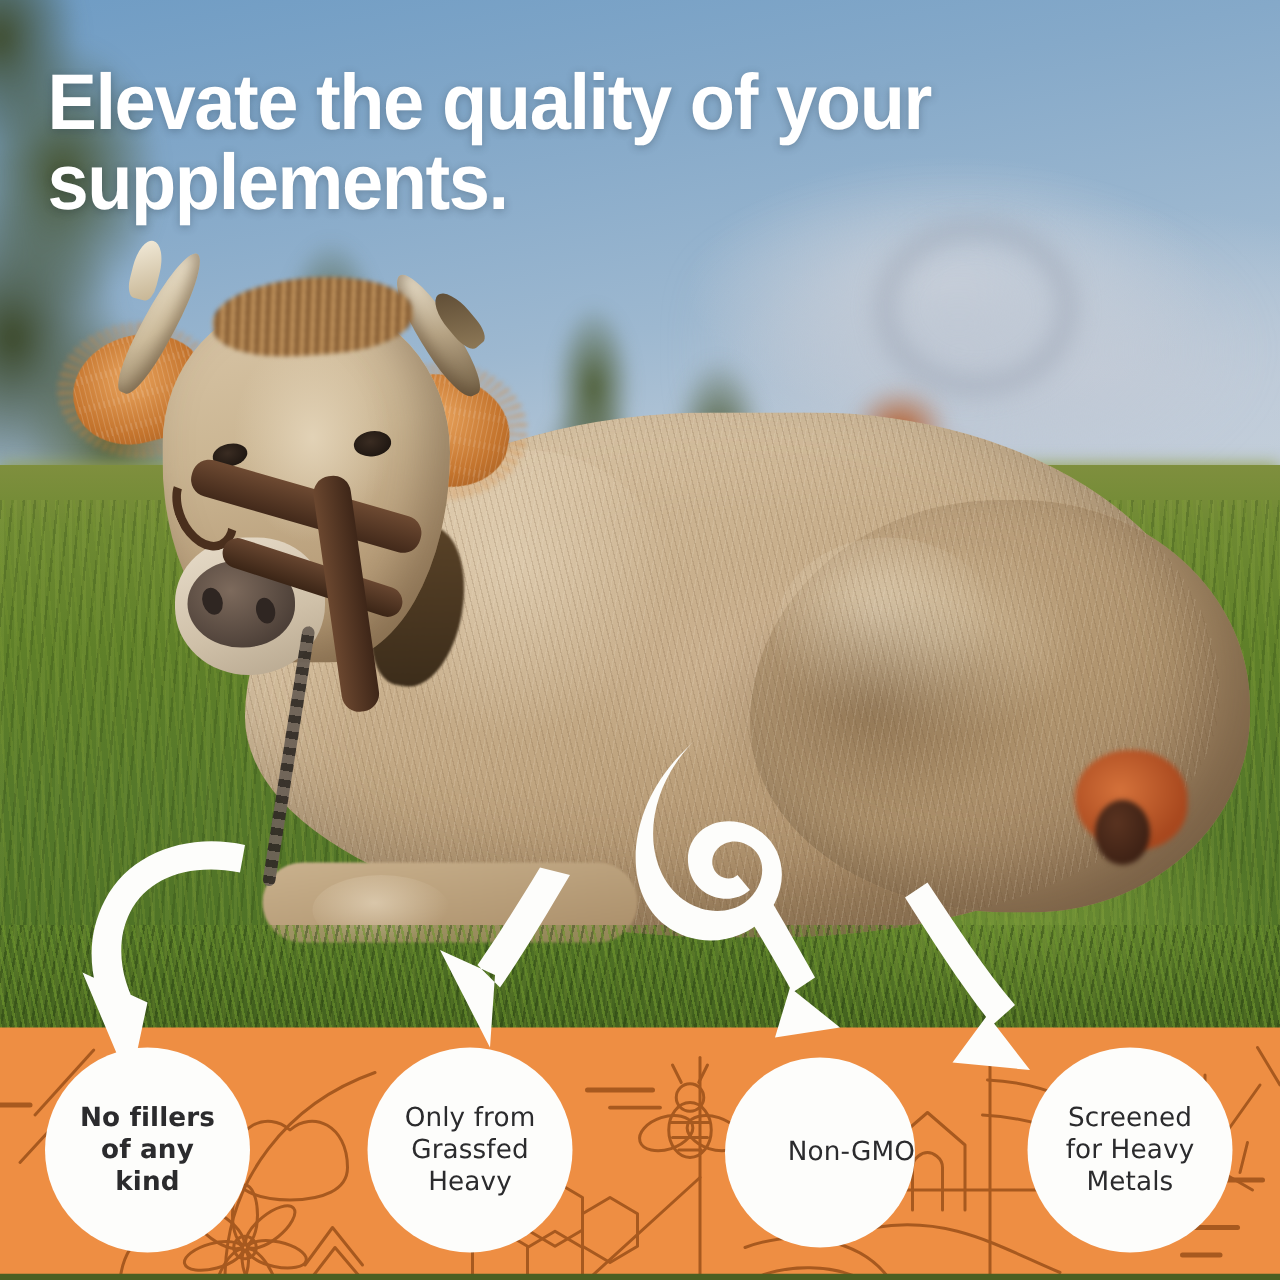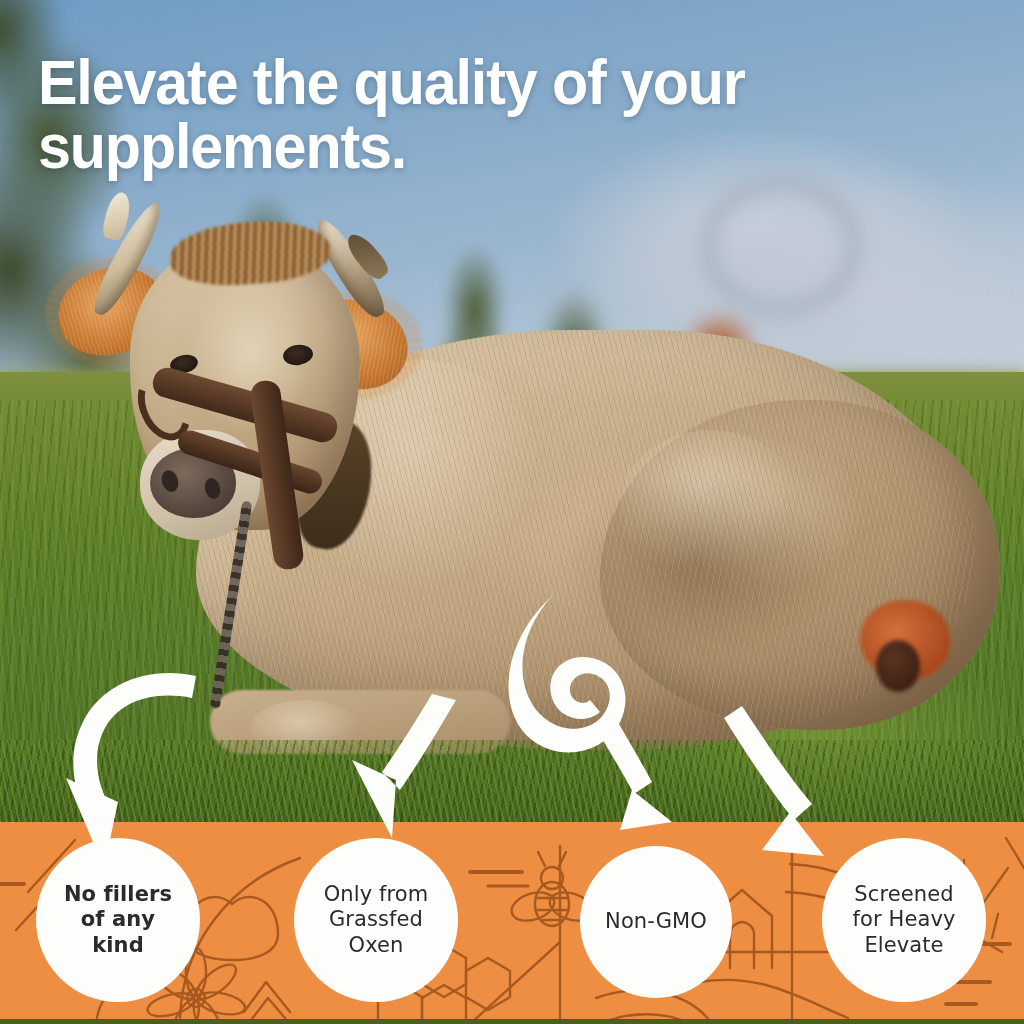--- a/index.html
+++ b/index.html
@@ -311,21 +311,21 @@
   .badge{
     position:absolute;border-radius:50%;background:#fdfdfb;
     display:flex;align-items:center;justify-content:center;text-align:center;
     color:#2b2b2d;
     font-family:"DejaVu Sans","Liberation Sans",sans-serif;
     font-size:21px;line-height:1.22;letter-spacing:.1px;
     white-space:pre-line;
   }
   .badge-1{left:36px;top:838px;width:164px;height:164px;font-weight:bold;}
   .badge-2{left:294px;top:838px;width:164px;height:164px;}
-  .badge-3{left:580px;top:846px;width:152px;height:152px;}
+  .badge-3{left:580px;top:846px;width:152px;height:152px;justify-content:flex-end;}
   .badge-4{left:822px;top:838px;width:164px;height:164px;}
 </style>
 </head>
 <body>
 
 <div id="stage">
 
   <div class="photo">
     <div class="sky"></div>
     <div class="haze"></div>
@@ -522,24 +522,24 @@
   </svg>
 
   <div class="badge badge-1">
     <span>No fillers
 of any
 kind</span>
   </div>
   <div class="badge badge-2">
     <span>Only from
 Grassfed
-Oxen</span>
+Heavy</span>
   </div>
   <div class="badge badge-3">
     <span>Non-GMO</span>
   </div>
   <div class="badge badge-4">
     <span>Screened
 for Heavy
-Elevate</span>
+Metals</span>
   </div>
 
 </div>
 
 </body></html>

